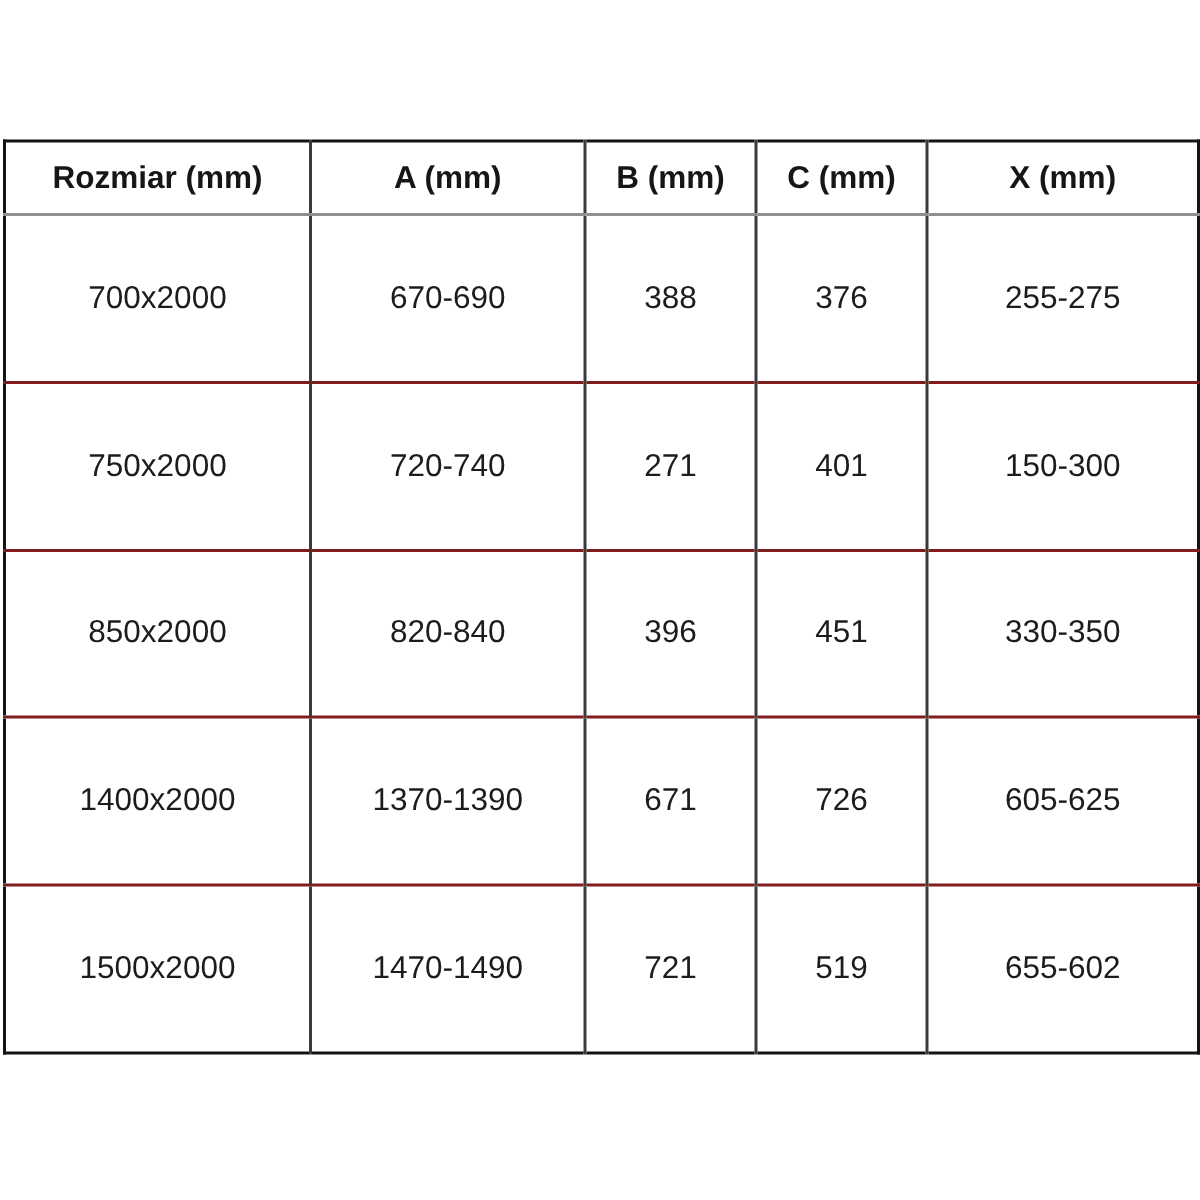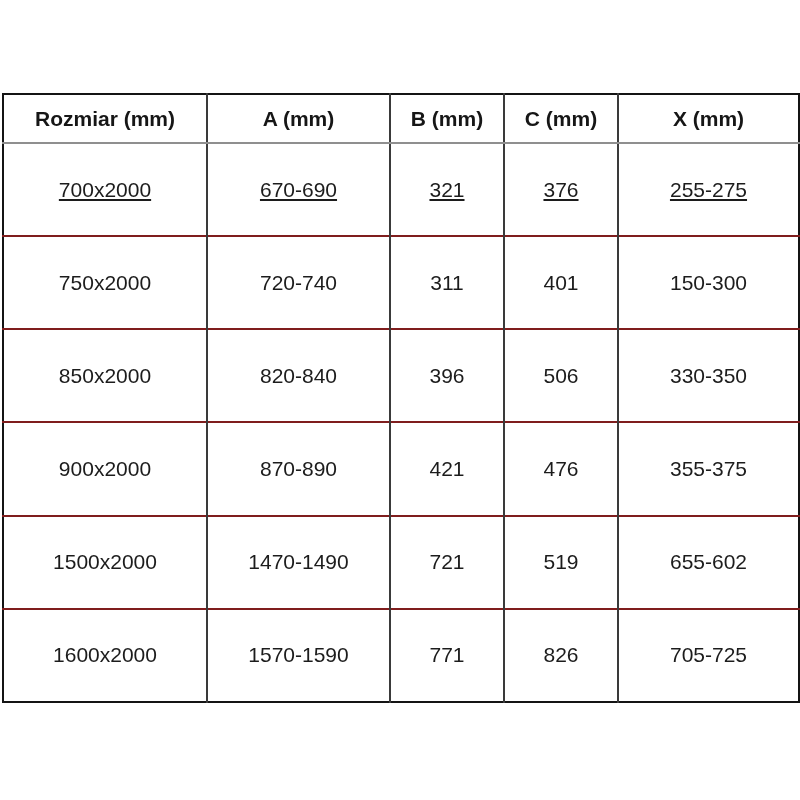--- a/index.html
+++ b/index.html
@@ -53,21 +53,21 @@
     font-weight: 700;
     color: #161616;
     border-bottom: 2px solid #8f8f8f;
   }
   tbody td {
     font-size: 21px;
     font-weight: 400;
     color: #1c1c1c;
     border-top: 2px solid #7f1d1d;
   }
-  tbody tr:first-child td { border-top: none; text-decoration: underline; }
+  tbody tr:first-child td { border-top: none; }
 </style>
 </head>
 <body>
 
 <div class="page">
   <table class="size-table">
     <colgroup>
       <col class="c1">
         <col class="c2">
         <col class="c3">
@@ -80,54 +80,47 @@
         <th>A (mm)</th>
         <th>B (mm)</th>
         <th>C (mm)</th>
         <th>X (mm)</th>
       </tr>
     </thead>
     <tbody id="table-body">
         <tr>
           <td>700x2000</td>
           <td>670-690</td>
-          <td>321</td>
+          <td>388</td>
           <td>376</td>
           <td>255-275</td>
         </tr>
         <tr>
           <td>750x2000</td>
           <td>720-740</td>
-          <td>311</td>
+          <td>271</td>
           <td>401</td>
           <td>150-300</td>
         </tr>
         <tr>
           <td>850x2000</td>
           <td>820-840</td>
           <td>396</td>
-          <td>506</td>
+          <td>451</td>
           <td>330-350</td>
         </tr>
         <tr>
-          <td>900x2000</td>
-          <td>870-890</td>
-          <td>421</td>
-          <td>476</td>
-          <td>355-375</td>
+          <td>1400x2000</td>
+          <td>1370-1390</td>
+          <td>671</td>
+          <td>726</td>
+          <td>605-625</td>
         </tr>
         <tr>
           <td>1500x2000</td>
           <td>1470-1490</td>
           <td>721</td>
           <td>519</td>
           <td>655-602</td>
         </tr>
-        <tr>
-          <td>1600x2000</td>
-          <td>1570-1590</td>
-          <td>771</td>
-          <td>826</td>
-          <td>705-725</td>
-        </tr>
       </tbody>
   </table>
 </div>
 
 </body></html>

